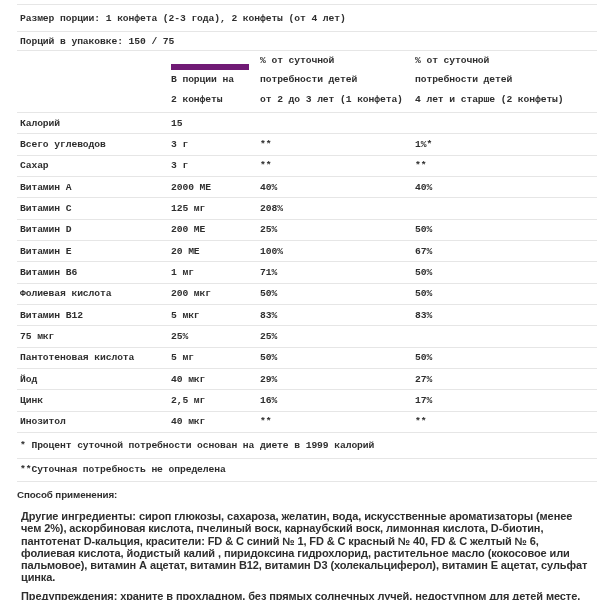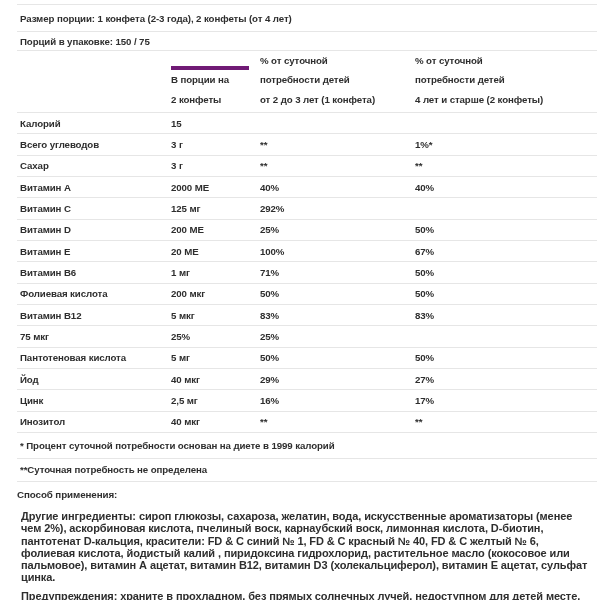--- a/index.html
+++ b/index.html
@@ -14,36 +14,37 @@
   }
   .panel {
     position: absolute;
     top: 0;
     left: 17px;
     width: 580px;
   }
   .tbl {
     margin-top: 4px;
     border-top: 1px solid #e6e6e6;
+    font-family: Liberation Mono, monospace;
   }
   .row {
     display: grid;
     grid-template-columns: 151px 89px 155px 185px;
     border-bottom: 1px solid #e6e6e6;
     align-items: center;
     font-size: 9.7px;
     letter-spacing: -0.1px;
   }
   .row > .cell { padding-left: 3px; overflow: hidden; white-space: nowrap; }
   .info1 { height: 26px; grid-template-columns: 1fr; }
   .info2 { height: 18px; grid-template-columns: 1fr; }
   .hdr   { height: 61px; align-items: end; }
   .hdr .hlines { padding-bottom: 3px; }
   .hdr .hlines div { line-height: 19.3px; }
-  .c2lines { border-top: 4px solid #701a75; margin-right: 8px; }
+  .c2lines { border-top: 6px solid #701a75; margin-right: 8px; }
   .drow  { height: 20.33px; }
   .fn1   { height: 25px; grid-template-columns: 1fr; }
   .fn2   { height: 22px; grid-template-columns: 1fr; }
   .heading {
     padding-top: 7px;
     font-size: 9.8px;
     line-height: 12px;
     letter-spacing: -0.1px;
   }
   .para {
@@ -114,21 +115,21 @@
     </div>
     <div class="row drow">
       <div class="cell">Витамин А</div>
       <div class="cell">2000 МЕ</div>
       <div class="cell">40%</div>
       <div class="cell">40%</div>
     </div>
     <div class="row drow">
       <div class="cell">Витамин С</div>
       <div class="cell">125 мг</div>
-      <div class="cell">292%</div>
+      <div class="cell">208%</div>
     </div>
     <div class="row drow">
       <div class="cell">Витамин D</div>
       <div class="cell">200 МЕ</div>
       <div class="cell">25%</div>
       <div class="cell">50%</div>
     </div>
     <div class="row drow">
       <div class="cell">Витамин Е</div>
       <div class="cell">20 МЕ</div>

